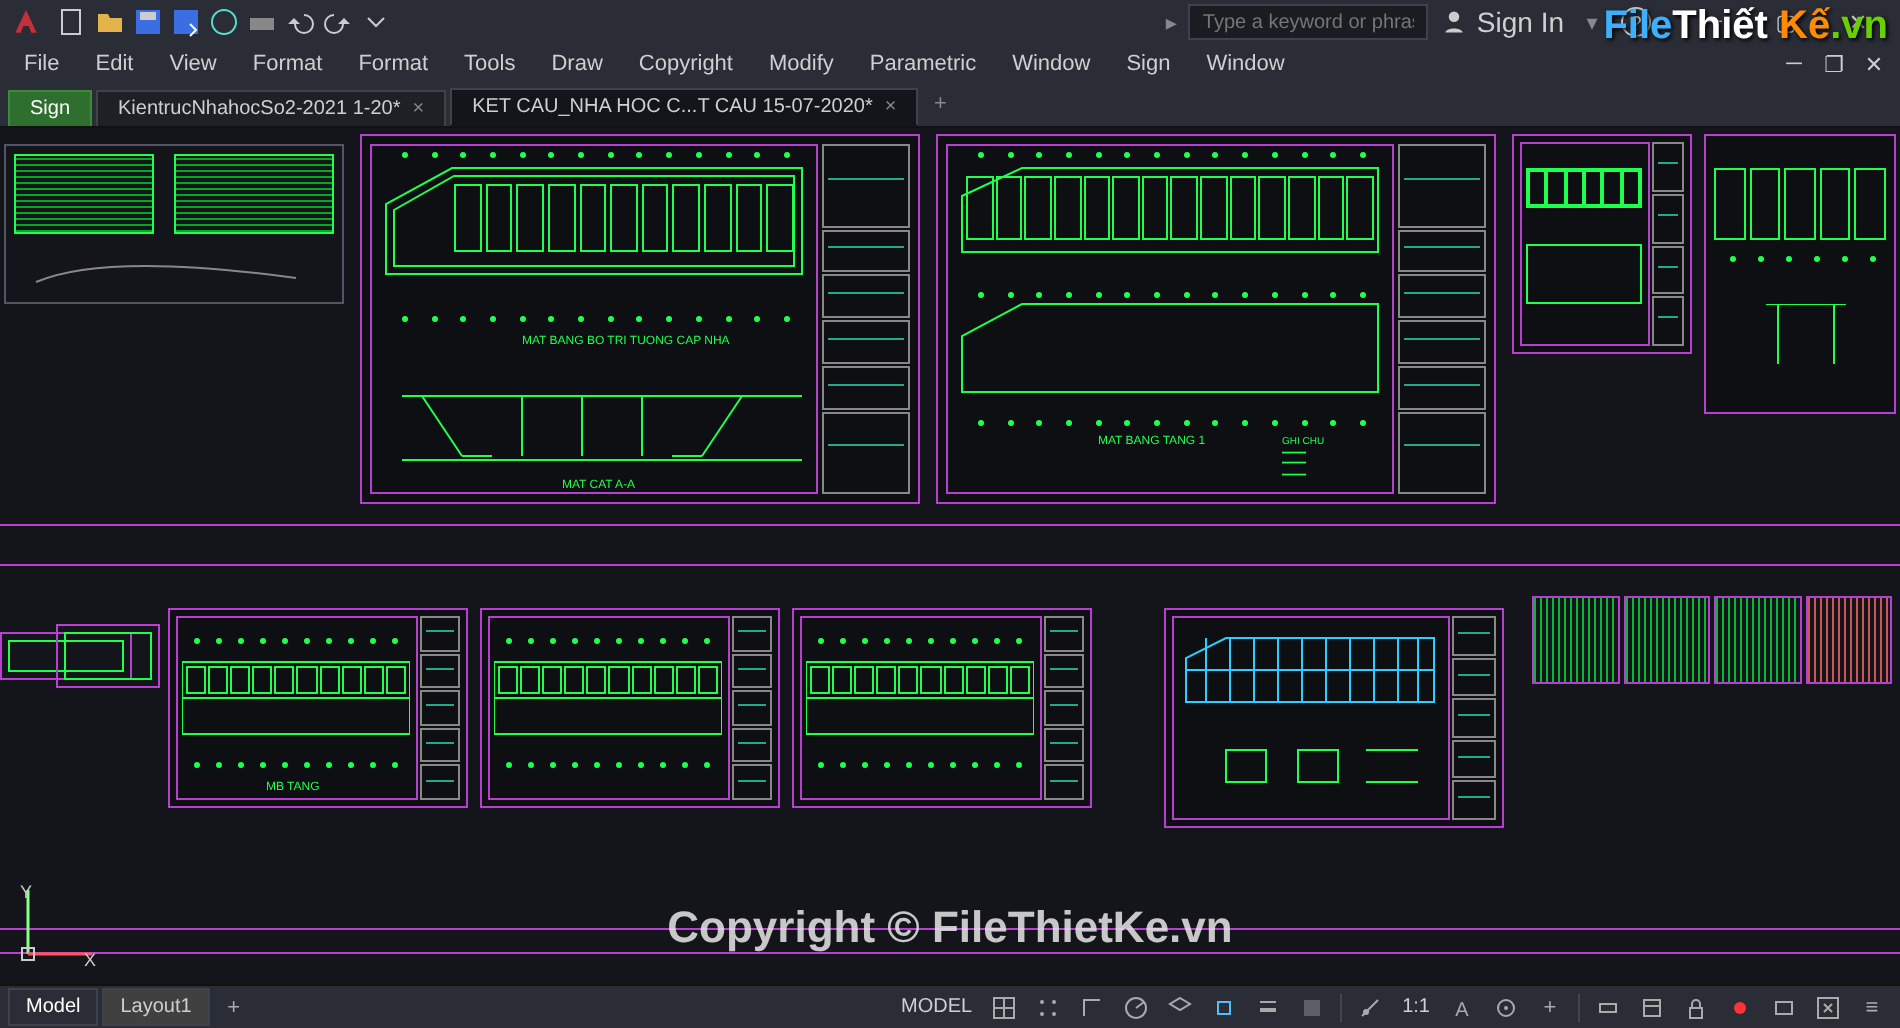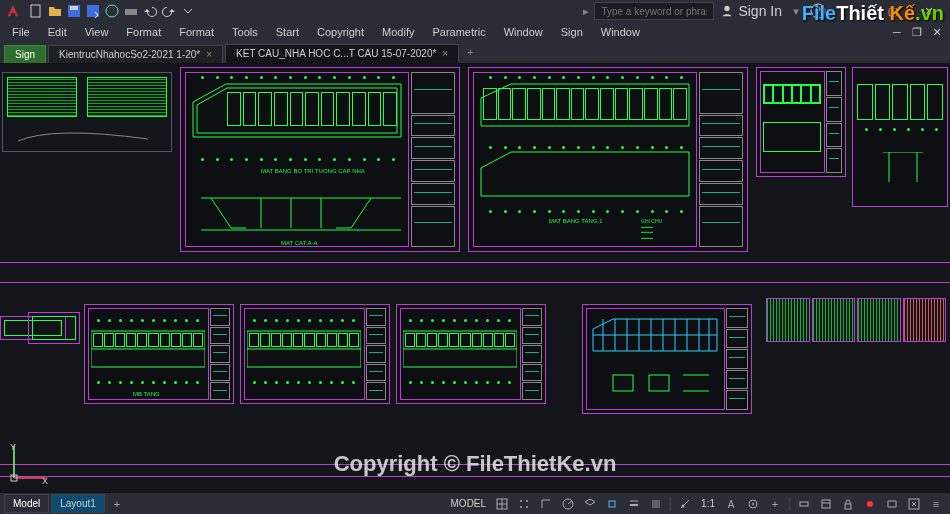--- a/index.html
+++ b/index.html
@@ -38,21 +38,21 @@
 .purple-line { position:absolute; left:0; right:0; height:1px; background:#b740d0; }
 .nav-cube { position:absolute; right:6px; top:3px; width:44px; height:44px; }
 .ucs { position:absolute; left:8px; bottom:6px; }
 .watermark-brand { position:absolute; right:6px; top:2px; font-weight:700; font-size:20px; color:#fff; text-shadow:1px 1px 2px #000; pointer-events:none; z-index:50; }
 .watermark-brand .a { color:#3bb0ff; }
 .watermark-brand .b { color:#fff; }
 .watermark-brand .c { color:#ff8c00; }
 .watermark-brand .d { color:#6ad000; }
 .watermark-center { position:absolute; left:50%; bottom:15px; transform:translateX(-50%); font-size:22px; font-weight:600; color:rgba(230,230,230,0.85); pointer-events:none; z-index:50; }
 .statusbar { position:absolute; left:0; right:0; bottom:0; height:22px; background:#2a2d36; display:flex; align-items:center; padding:0 4px; gap:2px; border-top:1px solid #111; }
-.layout-tab { padding:3px 8px; font-size:10px; background:#0c4a6e; border:1px solid #3e424d; cursor:pointer; }
+.layout-tab { padding:3px 8px; font-size:10px; background:#404040; border:1px solid #3e424d; cursor:pointer; }
 .layout-tab.active { background:#2a2d36; color:#fff; }
 .sb-spacer { flex:1; }
 .sb-btn { width:20px; height:18px; display:flex; align-items:center; justify-content:center; cursor:pointer; color:#aaa; border-radius:2px; }
 .sb-btn svg { width:12px; height:12px; }
 .sb-txt { font-size:10px; padding:0 4px; cursor:pointer; }
 .sb-sep { width:1px; height:14px; background:#444; margin:0 2px; }
 
 .bay { position:absolute; border:1px solid #1eff4e; }
 .diag { position:absolute; width:100%; height:100%; }
 </style>
@@ -139,21 +139,21 @@
   </div>
 </div>
 
 <div class="menubar">
   <div class="menu-item">File</div>
   <div class="menu-item">Edit</div>
   <div class="menu-item">View</div>
   <div class="menu-item">Format</div>
   <div class="menu-item">Format</div>
   <div class="menu-item">Tools</div>
-  <div class="menu-item">Start</div>
+  <div class="menu-item">Draw</div>
   <div class="menu-item">Copyright</div>
   <div class="menu-item">Modify</div>
   <div class="menu-item">Parametric</div>
   <div class="menu-item">Window</div>
   <div class="menu-item">Sign</div>
   <div class="menu-item">Window</div>
   <div style="margin-left:auto;display:flex;gap:2px">
     <div class="win-btn" style="width:18px;height:16px">─</div>
     <div class="win-btn" style="width:18px;height:16px">❐</div>
     <div class="win-btn" style="width:18px;height:16px">✕</div>

